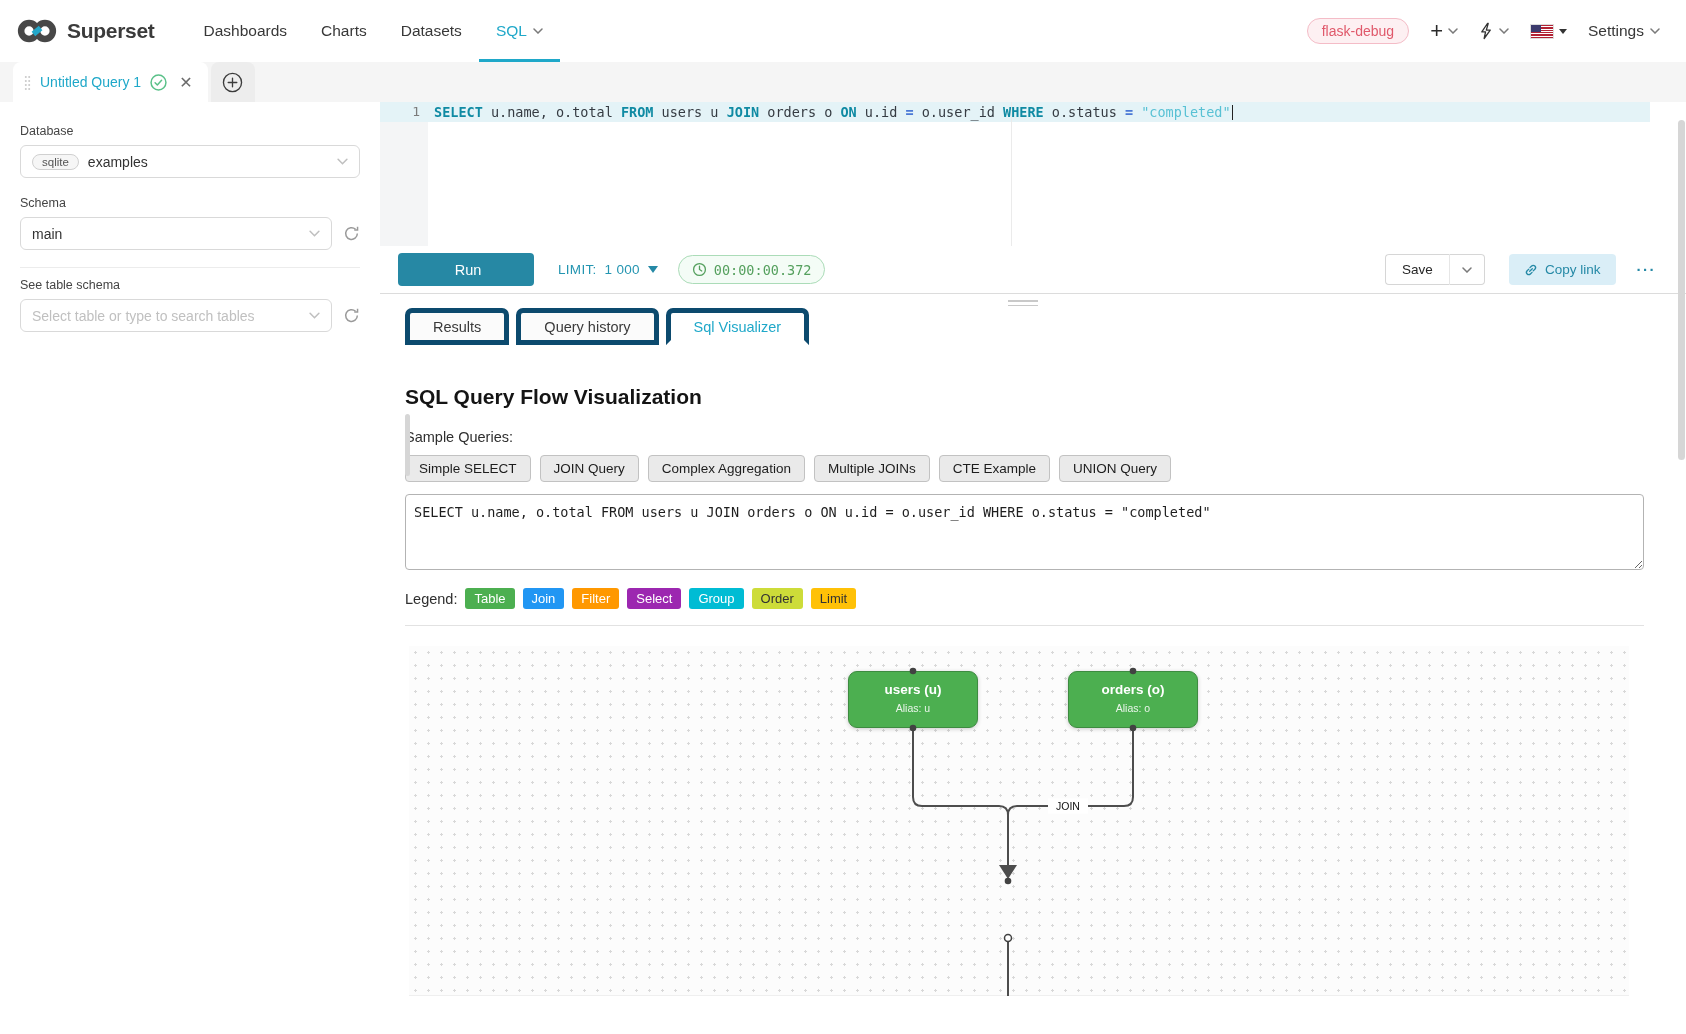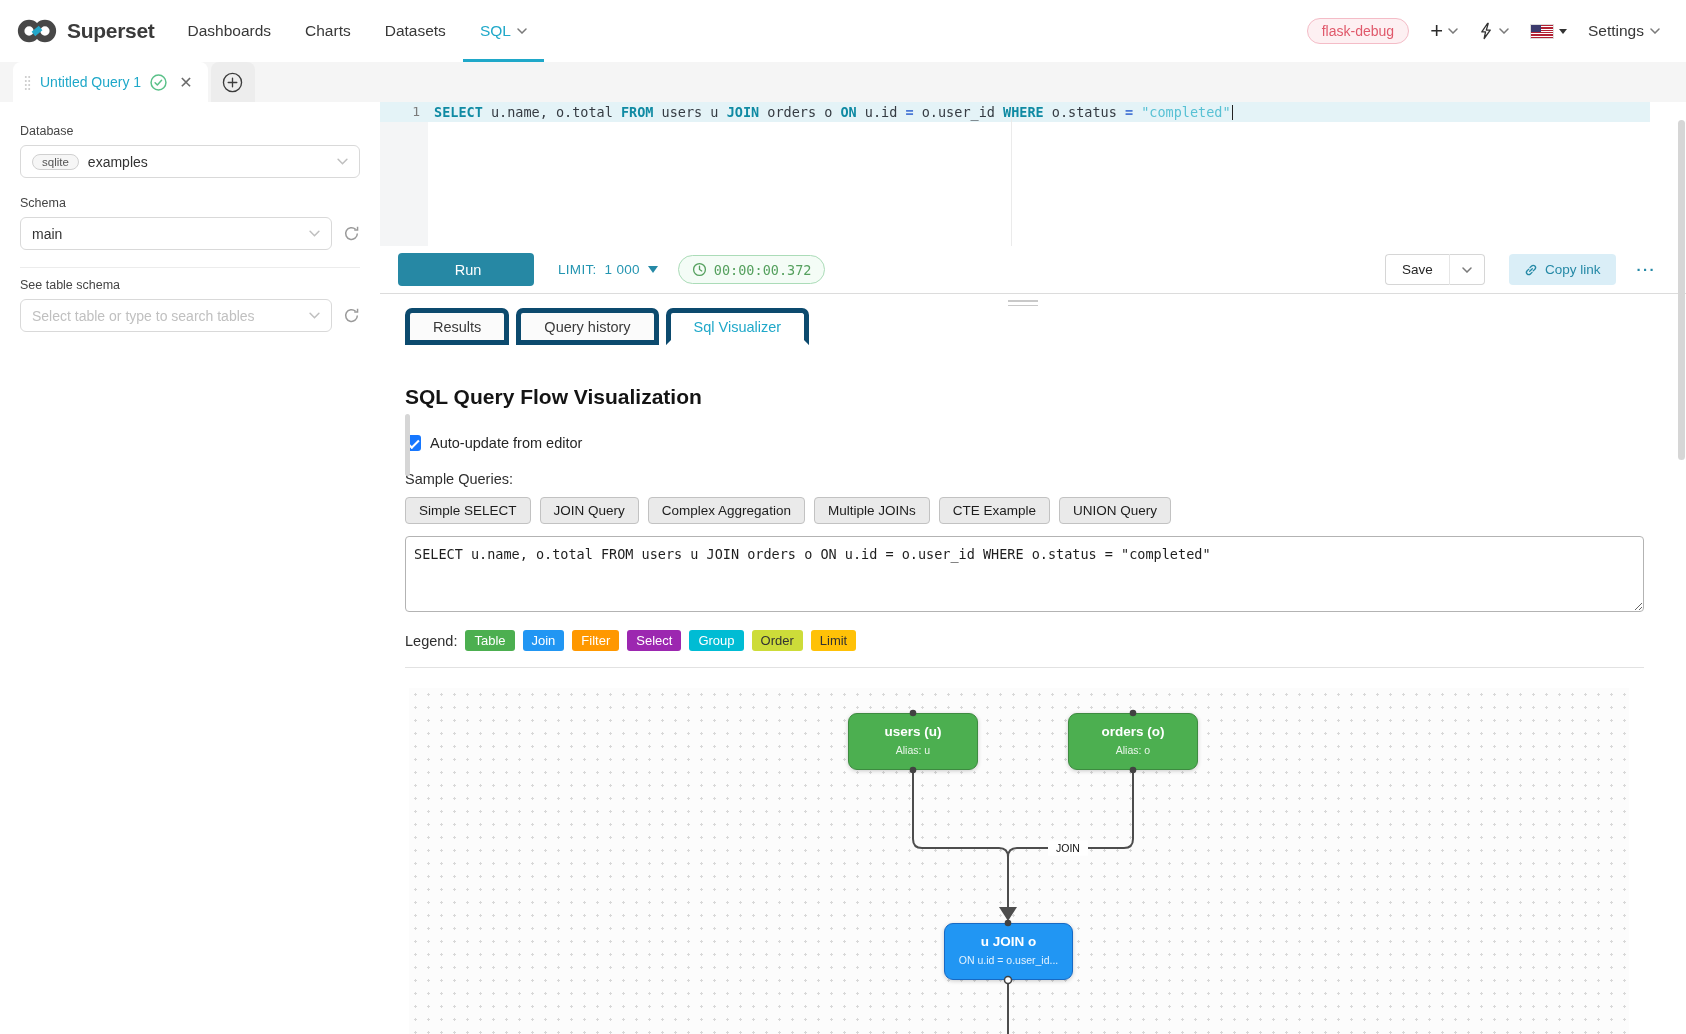--- a/index.html
+++ b/index.html
@@ -1,21 +1,21 @@
 <!DOCTYPE html>
 <html><head>
 <meta charset="utf-8">
 <style>
   html,body{margin:0;padding:0;overflow:hidden;background:#fff;}
   *{box-sizing:border-box;}
   body{font-family:"Liberation Sans",sans-serif;width:1686px;height:1034px;position:relative;color:#333;}
 
   
   .navbar{height:62px;display:flex;align-items:center;padding:0 26px 0 16px;background:#fff;position:relative;}
-  .brand{display:flex;align-items:center;gap:9px;margin-right:16px;}
+  .brand{display:flex;align-items:center;gap:9px;margin-right:32px;}
   .brand-text{font-size:21px;font-weight:700;color:#3b3b3b;letter-spacing:-.3px;}
   .nav{display:flex;height:62px;}
   .nav-item{display:flex;align-items:center;gap:6px;padding:0 17px;font-size:15.5px;color:#383838;cursor:pointer;position:relative;height:62px;}
   .nav-item.active{color:#1fa8c9;}
   .nav-item.active::after{content:"";position:absolute;left:0;right:0;bottom:0;height:3px;background:#1fa8c9;}
   .nav-right{margin-left:auto;display:flex;align-items:center;gap:21px;}
   .env-pill{font-size:14px;color:#e0596b;background:#fdf0f2;border:1px solid #f4bcc7;border-radius:14px;padding:4px 14px;}
   .icon-btn{display:flex;align-items:center;gap:5px;color:#2e2e2e;cursor:pointer;}
   .plus-glyph{font-size:22px;font-weight:300;line-height:1;color:#2b2b2b;}
   .chev{color:#7a7a7a;}
@@ -274,24 +274,20 @@
         </div>
       <div class="rtabs">
           <div class="rtab">Results</div>
           <div class="rtab">Query history</div>
           <div class="rtab active">Sql Visualizer</div>
         </div>
 
       <div class="viz">
         <h2>SQL Query Flow Visualization</h2>
 
-        <div class="chk-row">
-          <span class="cbox"></span>
-          <span>Auto-update from editor</span>
-        </div>
 
         <div class="sq-label">Sample Queries:</div>
         <div class="sample-row">
             <button class="sample-btn">Simple SELECT</button>
             <button class="sample-btn">JOIN Query</button>
             <button class="sample-btn">Complex Aggregation</button>
             <button class="sample-btn">Multiple JOINs</button>
             <button class="sample-btn">CTE Example</button>
             <button class="sample-btn">UNION Query</button>
           </div>
@@ -330,24 +326,20 @@
             <circle cx="599" cy="292" r="3.5" fill="#ffffff" stroke="#424242" stroke-width="1.5"></circle>
           </svg>
         <div class="flow-node" style="left: 659px; top: 25px; width: 130px; height: 57px; background: rgb(76, 175, 80); border-color: rgb(61, 139, 64);">
               <div class="fn-title">orders (o)</div>
               <div class="fn-sub">Alias: o</div>
             </div>
             <div class="flow-node" style="left: 439px; top: 25px; width: 130px; height: 57px; background: rgb(76, 175, 80); border-color: rgb(61, 139, 64);">
               <div class="fn-title">users (u)</div>
               <div class="fn-sub">Alias: u</div>
             </div>
-            <div class="flow-node" style="left: 535px; top: 235px; width: 129px; height: 57px; background: rgb(33, 150, 243); border-color: rgb(23, 105, 196);">
-              <div class="fn-title">u JOIN o</div>
-              <div class="fn-sub">ON u.id = o.user_id...</div>
-            </div>
           </div>
       </div>
     </div>
   </main>
 </div>
 
 <div class="v-handle"></div>
 <div class="page-scrollbar"></div>
 
 </body></html>

